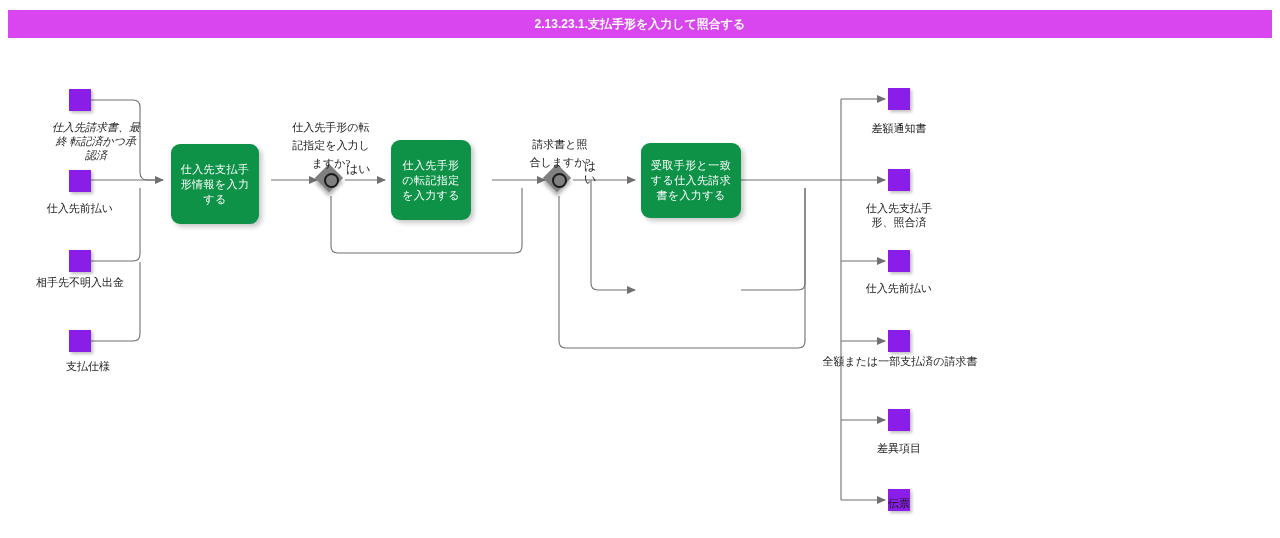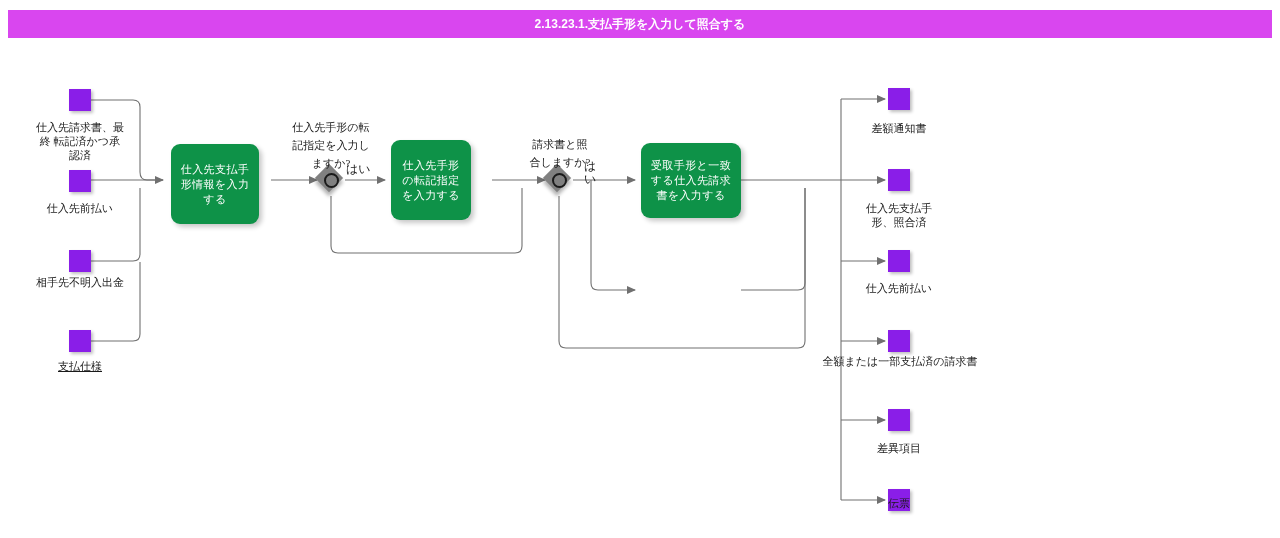--- a/index.html
+++ b/index.html
@@ -175,32 +175,32 @@
       <path d="M841,99 Q841,99 848,99 L885,99" marker-end="url(#arrow)"></path>
       <path d="M841,180 L885,180" marker-end="url(#arrow)"></path>
       <path d="M841,261 L885,261" marker-end="url(#arrow)"></path>
       <path d="M841,341 L885,341" marker-end="url(#arrow)"></path>
       <path d="M841,420 L885,420" marker-end="url(#arrow)"></path>
       <path d="M841,500 L885,500" marker-end="url(#arrow)"></path>
     </g>
   </svg>
 
   <div class="dataobj" style="left:69px; top:89px;"></div>
-  <div class="obj-label" style="left:20px; top:120px; width:120px;">仕入先請求書、最
+  <div class="obj-label" style="left:36px; top:120px; width:120px;font-style:italic;">仕入先請求書、最
 終 転記済かつ承
 認済</div>
 
   <div class="dataobj" style="left:69px; top:170px;"></div>
   <div class="obj-label" style="left:20px; top:201px; width:120px;">仕入先前払い</div>
 
   <div class="dataobj" style="left:69px; top:250px;"></div>
   <div class="obj-label" style="left:12px; top:275px; width:136px;">相手先不明入出金</div>
 
   <div class="dataobj" style="left:69px; top:330px;"></div>
-  <div class="obj-label" style="left:20px; top:359px; width:120px;text-decoration:underline;">支払仕様</div>
+  <div class="obj-label" style="left:28px; top:359px; width:120px;">支払仕様</div>
 
   <div class="task" style="left:171px; top:144px; width:88px; height:80px;">
     <span>仕入先支払手形情報を入力する</span>
   </div>
 
   <div class="gateway" style="left:316px; top:165px;">
     <div class="dia"></div>
     <div class="ring"></div>
   </div>
   <div class="gw-label" style="left:281px; top:118px; width:100px;">仕入先手形の転

